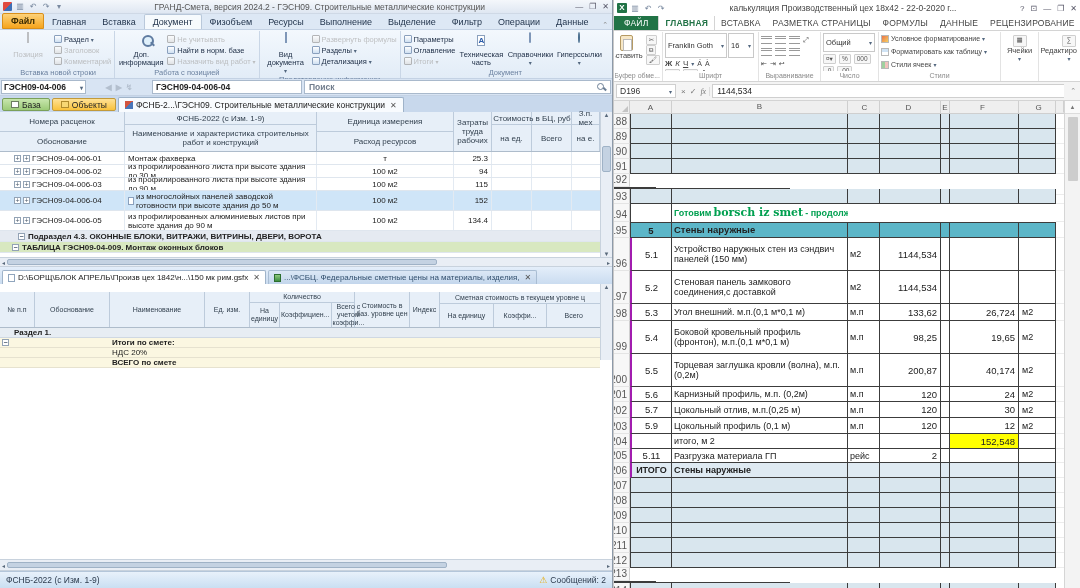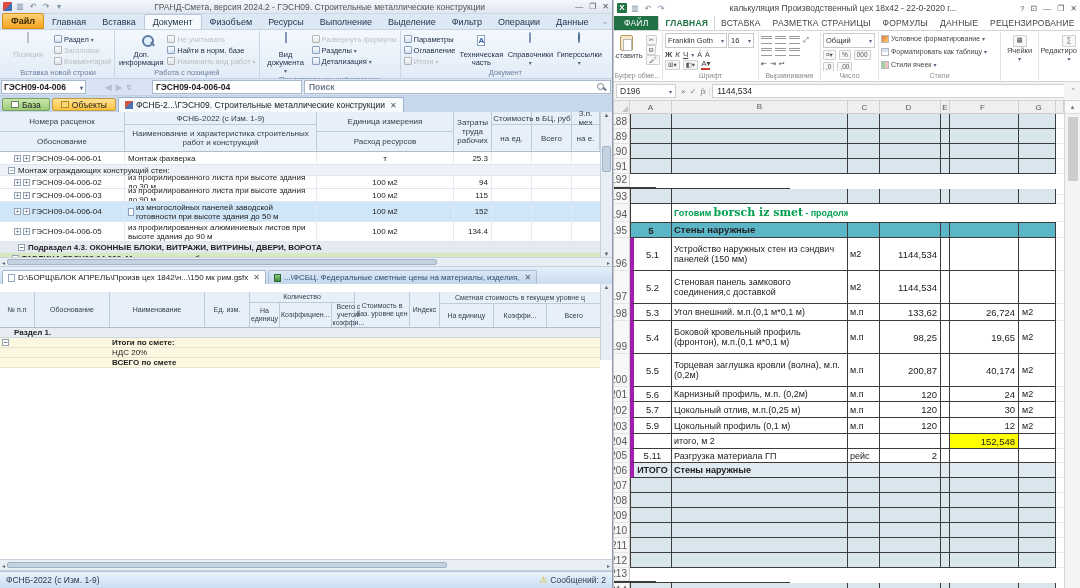--- a/index.html
+++ b/index.html
@@ -139,21 +139,21 @@
   .xgroup{border-right:1px solid #e3e3e3;display:flex;flex-direction:column;padding:1px 2px 0;overflow:hidden;}
   .xgroup .xbody{flex:1;display:flex;gap:2px;}
   .xgroup .xlabel{height:10px;font-size:7px;color:#8a8a8a;text-align:center;line-height:10px;white-space:nowrap;}
   .xbig{width:34px;display:flex;flex-direction:column;align-items:center;font-size:7.5px;color:#444;text-align:center;padding-top:2px;line-height:8px;}
   .clip{width:13px;height:16px;background:#f7e8c8;border:1px solid #b59a64;border-radius:2px;position:relative;margin-bottom:1px;}
   .clip::after{content:"";position:absolute;left:2px;top:3px;width:7px;height:10px;background:#fff;border:1px solid #bbb;}
   .xmini{display:flex;flex-direction:column;gap:1px;padding-top:2px;}
   .xmini .mrow{display:flex;gap:2px;align-items:center;height:9px;font-size:7px;color:#666;}
   .chip{display:inline-block;border:1px solid #cfcfcf;background:#f7f7f7;font-size:6.5px;line-height:8px;padding:0 2px;color:#555;border-radius:1px;}
   .fontcombo{display:flex;gap:1px;}
-  .fcb{height:15px;border:1px solid #c9c9c9;background:#fff;font-size:7.5px;display:flex;align-items:center;padding:4px 2px;color:#333;white-space:nowrap;}
+  .fcb{height:25px;border:1px solid #c9c9c9;background:#fff;font-size:7.5px;display:flex;align-items:center;padding:4px 2px;color:#333;white-space:nowrap;}
   .fmt{display:flex;gap:3px;align-items:center;height:10px;font-size:8px;color:#444;}
   .fmt .bld{font-weight:bold;}.fmt .itl{font-style:italic;}.fmt .und{text-decoration:underline;}
   .fclr{border-bottom:2px solid #d23a2e;line-height:8px;}
   .bars{width:11px;height:8px;background:linear-gradient(#9a9a9a 1px,transparent 1px) 0 1px/100% 3px no-repeat padding-box;border-top:1px solid #9a9a9a;border-bottom:1px solid #9a9a9a;}
   .xstyles .srow{display:flex;align-items:center;gap:2px;height:11px;font-size:7px;color:#444;white-space:nowrap;}
   .sqico{width:8px;height:8px;border:1px solid #b8b8b8;background:linear-gradient(135deg,#e8734a,#f7d060);flex:0 0 auto;}
   .sqico.t2{background:linear-gradient(#cfe3f5 50%,#fff 50%);}
   .sqico.t3{background:linear-gradient(90deg,#9fd09f 50%,#f2c1bd 50%);}
   .xformula{height:19px;display:flex;align-items:center;background:#f4f4f4;border-bottom:1px solid #d4d4d4;gap:2px;padding:2px 0 2px 2px;}
   .namebox{width:60px;height:14px;background:#fff;border:1px solid #cfcfcf;font-size:8.5px;display:flex;align-items:center;padding:0 3px;color:#333;}
@@ -181,21 +181,21 @@
   .chh{flex:1;border-bottom:1px solid #ececec;}
   .xr-fill .xc{background:#d9e6ee;border-right:1px solid #3c3c3c;border-bottom:1px solid #3c3c3c;}
   .xr-fill .ca{border-left:1px solid #3c3c3c;}
   .xr-note .xc{background:#fff;}
   .xr-note .ca{border-left:1px solid #3c3c3c;border-right:1px solid #3c3c3c;}
   .xr-note .cb{color:#00a050;font-weight:bold;white-space:nowrap;}
   .xr-note .g2{font-family:"DejaVu Serif",serif;font-size:11px;margin:0 2px;}
   .xr-head .xc{background:#5cb6c8;border-right:1px solid #3c3c3c;border-bottom:1px solid #3c3c3c;border-top:1px solid #3c3c3c;font-weight:bold;font-size:9.5px;}
   .xr-head .ca{border-left:1px solid #3c3c3c;}
   .xr-item .xc,.xr-itogo .xc{background:#fff;border-right:1px solid #3c3c3c;border-bottom:1px solid #3c3c3c;}
-  .xr-item .ca,.xr-itogo .ca{border-left:4px solid #a21caf;}
+  .xr-item .ca,.xr-itogo .ca{border-left:2px solid #a21caf;}
   .xr-item .ca{font-size:9.5px;}
   .xr-item .cd,.xr-item .cf{font-size:9.5px;}
   .xr-itogo .xc{background:#dfeaf2;font-weight:bold;font-size:9px;}
   .fy{background:#ffff00 !important;}
   .xvscroll{width:16px;background:#f3f3f3;border-left:1px solid #d5d5d5;display:flex;flex-direction:column;align-items:center;}
   .xvs-btn{width:16px;height:13px;background:#f9f9f9;border-bottom:1px solid #dcdcdc;font-size:6px;color:#777;text-align:center;line-height:13px;}
   .xvthumb{width:10px;height:64px;background:#cdcdcd;border-radius:1px;margin-top:3px;}
   .collapse{margin-left:auto;font-size:7px;color:#888;padding:0 4px;}
 </style>
 </head>
@@ -421,26 +421,20 @@
               </div>
               <div class="guc c-name">
                 <span>Монтаж фахверка</span>
               </div>
               <div class="guc c-unit">т</div>
               <div class="guc c-labor">25.3</div>
               <div class="guc c-cu"></div>
               <div class="guc c-ct"></div>
               <div class="guc c-zp"></div>
             </div>
-            <div class="gu-row group">
-              <div class="gufull">
-                <span class="expbox">−</span>
-                <span>Монтаж ограждающих конструкций стен:</span>
-              </div>
-            </div>
             <div class="gu-row item">
               <div class="guc c-code">
                 <span class="expbox">+</span>
                 <span class="expbox">+</span>
                 <span class="codetxt">ГЭСН09-04-006-02</span>
               </div>
               <div class="guc c-name">
                 <span>из профилированного листа при высоте здания до 30 м</span>
               </div>
               <div class="guc c-unit">100 м2</div>

